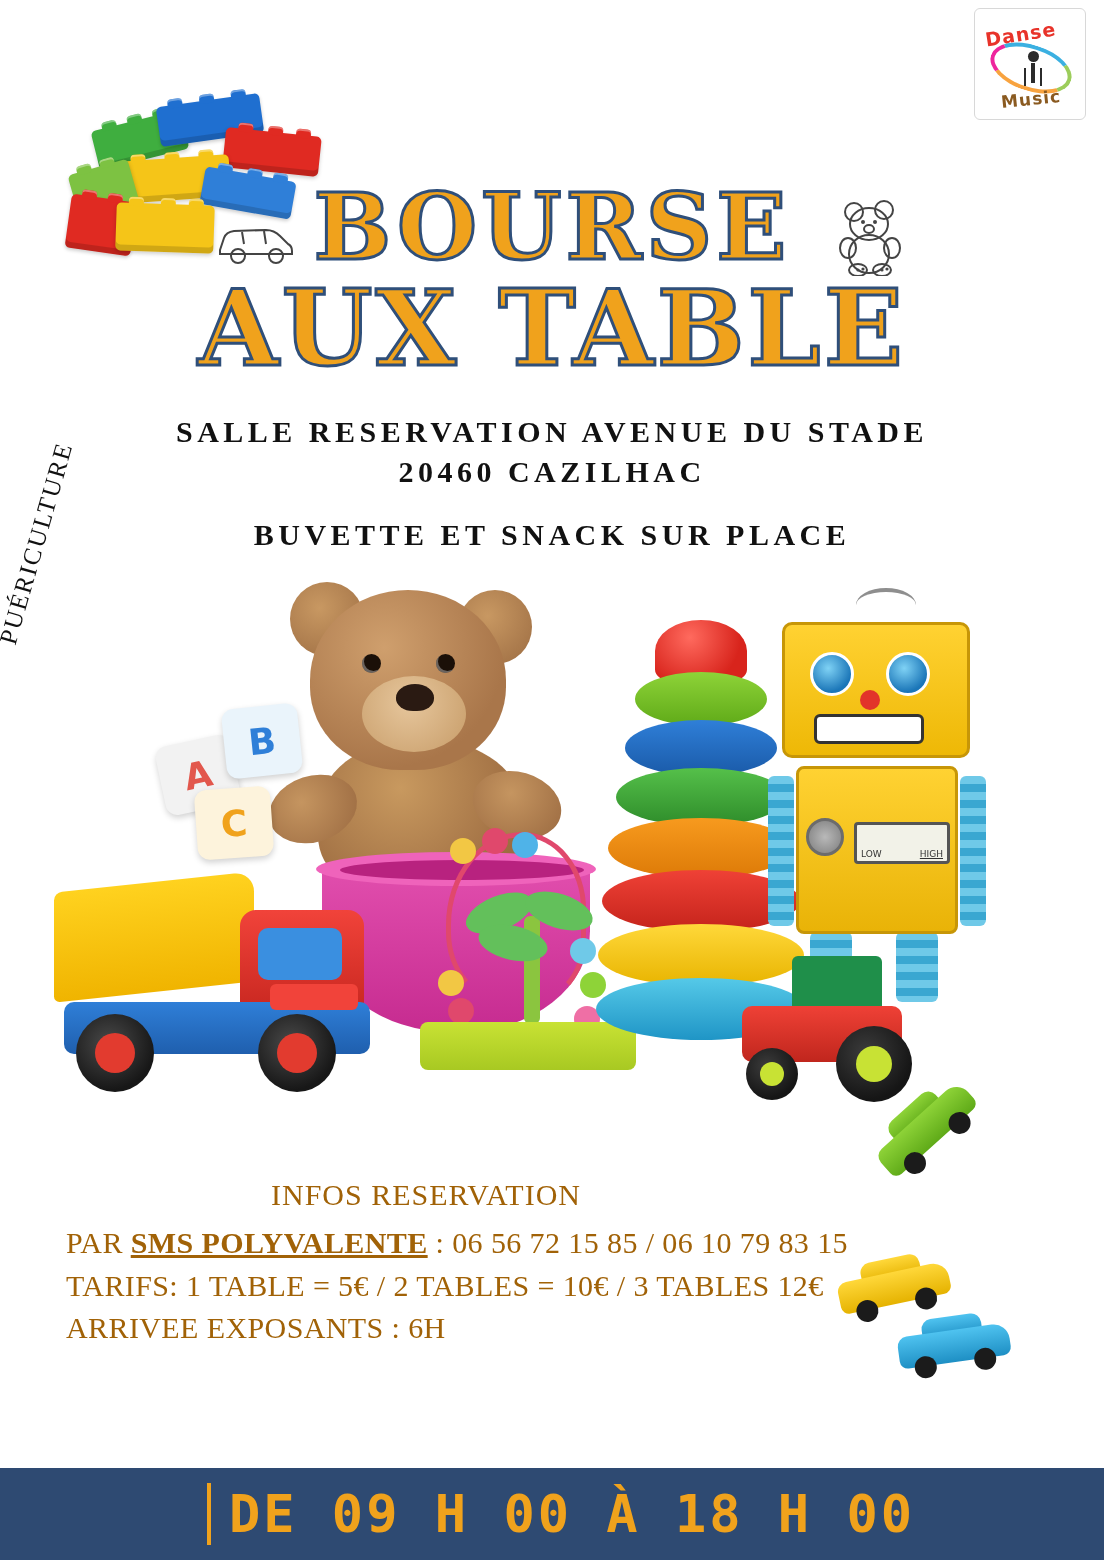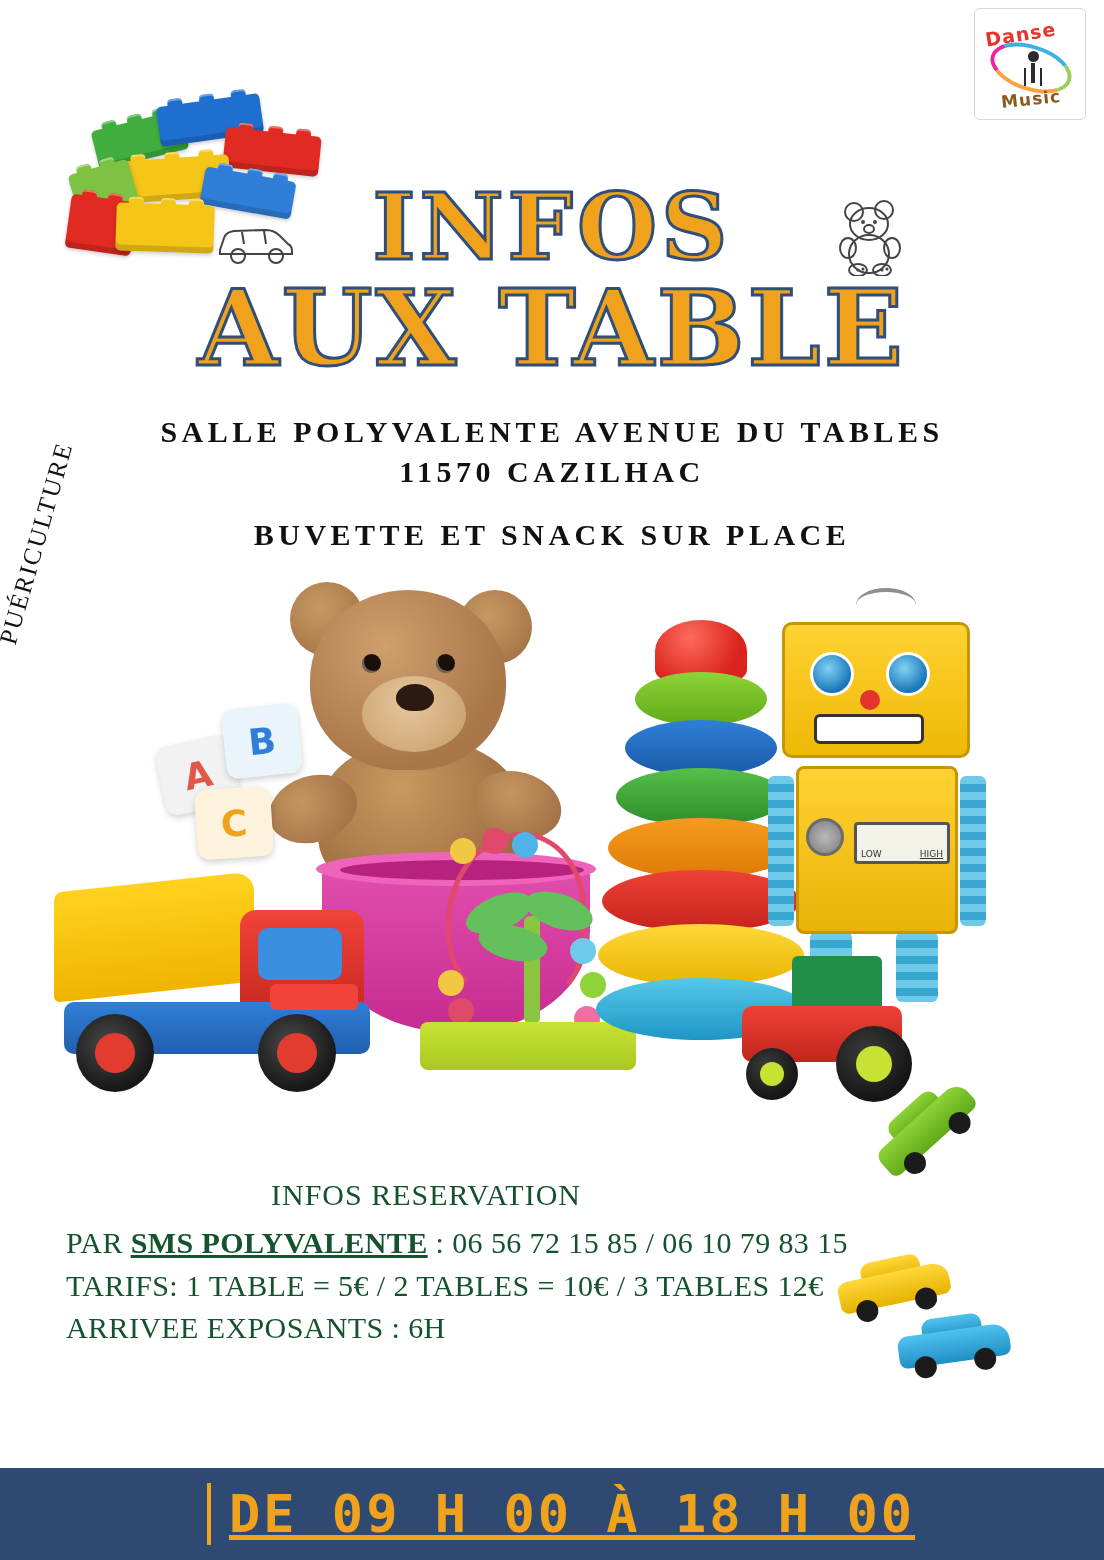--- a/index.html
+++ b/index.html
@@ -619,21 +619,21 @@
   .car-blue { left: 898px; top: 1316px; transform: rotate(-8deg); }
   .car-blue .body, .car-blue .roof { background: linear-gradient(180deg,#4fc3f0,#1e8fc4); }
 
   
   .info {
     position: absolute;
     left: 66px;
     top: 1178px;
     width: 960px;
     font-family: "Liberation Serif", serif;
-    color: #14532d;
+    color: #a16207;
   }
   .info-title {
     text-align: center;
     font-size: 30px;
     letter-spacing: 1px;
     margin-bottom: 10px;
     padding-right: 240px;
   }
   .info-line {
     font-size: 30px;
@@ -666,21 +666,21 @@
     color: #f0a21c;
     letter-spacing: 2px;
     line-height: 1;
   }
   .footer-sep {
     width: 4px;
     height: 62px;
     background: #f0a21c;
     margin: 0 18px;
   }
-  .footer-time { letter-spacing: 3px; text-decoration: underline; }
+  .footer-time { letter-spacing: 3px; }
 </style>
 </head>
 <body>
 
 <div class="poster">
 
   <div class="logo-box">
     <div class="logo-inner">
       <div class="logo-swirl"></div>
       <div class="logo-figure"></div>
@@ -753,27 +753,27 @@
       <ellipse cx="26" cy="74" rx="9" ry="6" fill="none" stroke="#444" stroke-width="2"></ellipse>
       <ellipse cx="50" cy="74" rx="9" ry="6" fill="none" stroke="#444" stroke-width="2"></ellipse>
       <circle cx="26" cy="74" r="1.6" fill="#444"></circle>
         <circle cx="31" cy="73" r="1.6" fill="#444"></circle>
       <circle cx="50" cy="74" r="1.6" fill="#444"></circle>
         <circle cx="55" cy="73" r="1.6" fill="#444"></circle>
     </svg>
   </div>
 
   <div class="title-wrap">
-    <div class="title-main">INFOS</div>
+    <div class="title-main">BOURSE</div>
     <div class="title-main second">AUX TABLE</div>
   </div>
 
   <div class="address">
-    <div>SALLE POLYVALENTE AVENUE DU TABLES</div>
-    <div>11570 CAZILHAC</div>
+    <div>SALLE RESERVATION AVENUE DU STADE</div>
+    <div>20460 CAZILHAC</div>
   </div>
   <div class="buvette">BUVETTE ET SNACK SUR PLACE</div>
 
   <div class="puericulture">PUÉRICULTURE</div>
 
   <div class="photo-area">
 
     <div class="teddy">
       <div class="ear l"></div>
         <div class="ear r"></div>

